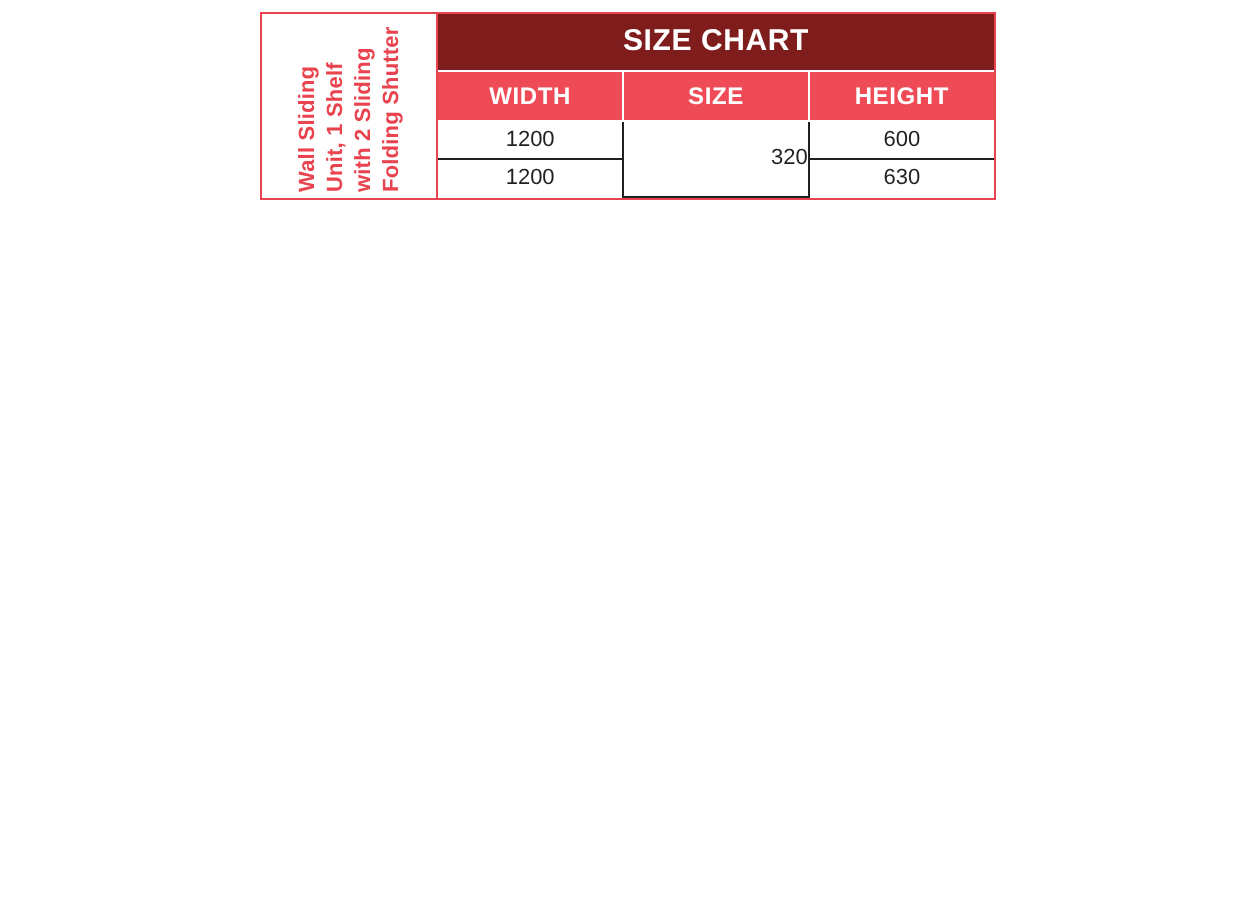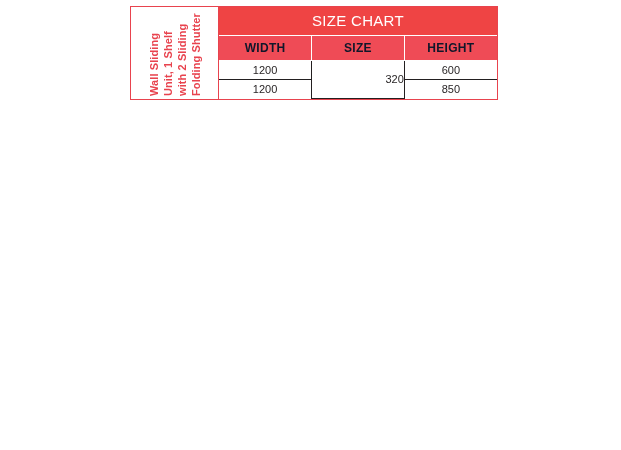--- a/index.html
+++ b/index.html
@@ -52,36 +52,36 @@
     text-align: left;
     height: 86px;
   }
   
   .chart-body {
     flex: 1;
     display: flex;
     flex-direction: column;
   }
   .chart-title {
-    background: #ef4444;
+    background: #7f1d1d;
     color: #ffffff;
-    font-weight: normal;
+    font-weight: bold;
     font-size: 15px;
     text-align: center;
     padding: 5px 0 6px 0;
     letter-spacing: 0.3px;
   }
   table.size-table {
     border-collapse: collapse;
     width: 100%;
     table-layout: fixed;
   }
   table.size-table th {
     background: #ef4b56;
-    color: #0f172a;
+    color: #ffffff;
     font-size: 12px;
     font-weight: bold;
     text-align: center;
     padding: 5px 0 5px 0;
     border: 1px solid #ffffff;
     letter-spacing: 0.3px;
   }
   table.size-table th:first-child { border-left: none; }
   table.size-table th:last-child { border-right: none; }
   table.size-table td {
@@ -124,21 +124,21 @@
           </tr>
         </thead>
         <tbody>
           <tr>
             <td>1200</td>
             <td class="depth-cell" rowspan="2">320</td>
             <td>600</td>
           </tr>
           <tr>
             <td>1200</td>
-            <td>850</td>
+            <td>630</td>
           </tr>
         </tbody>
       </table>
 
     </div>
   </div>
 
 </div>
 
 </body></html>

